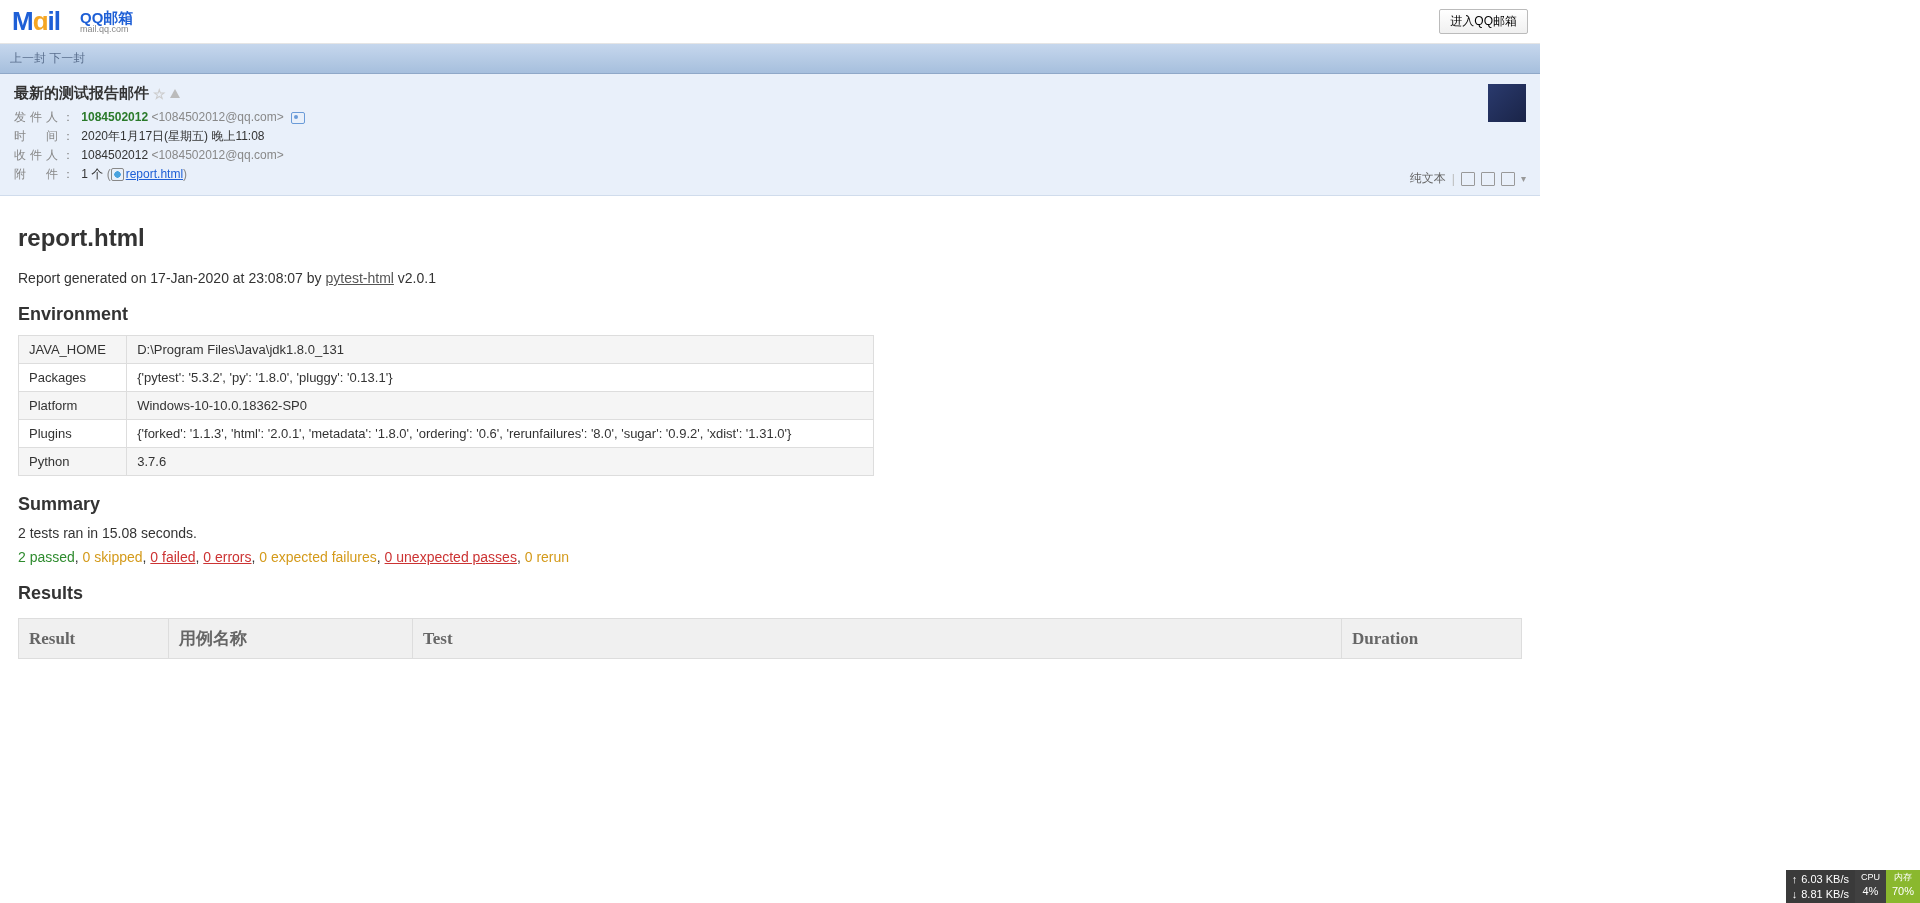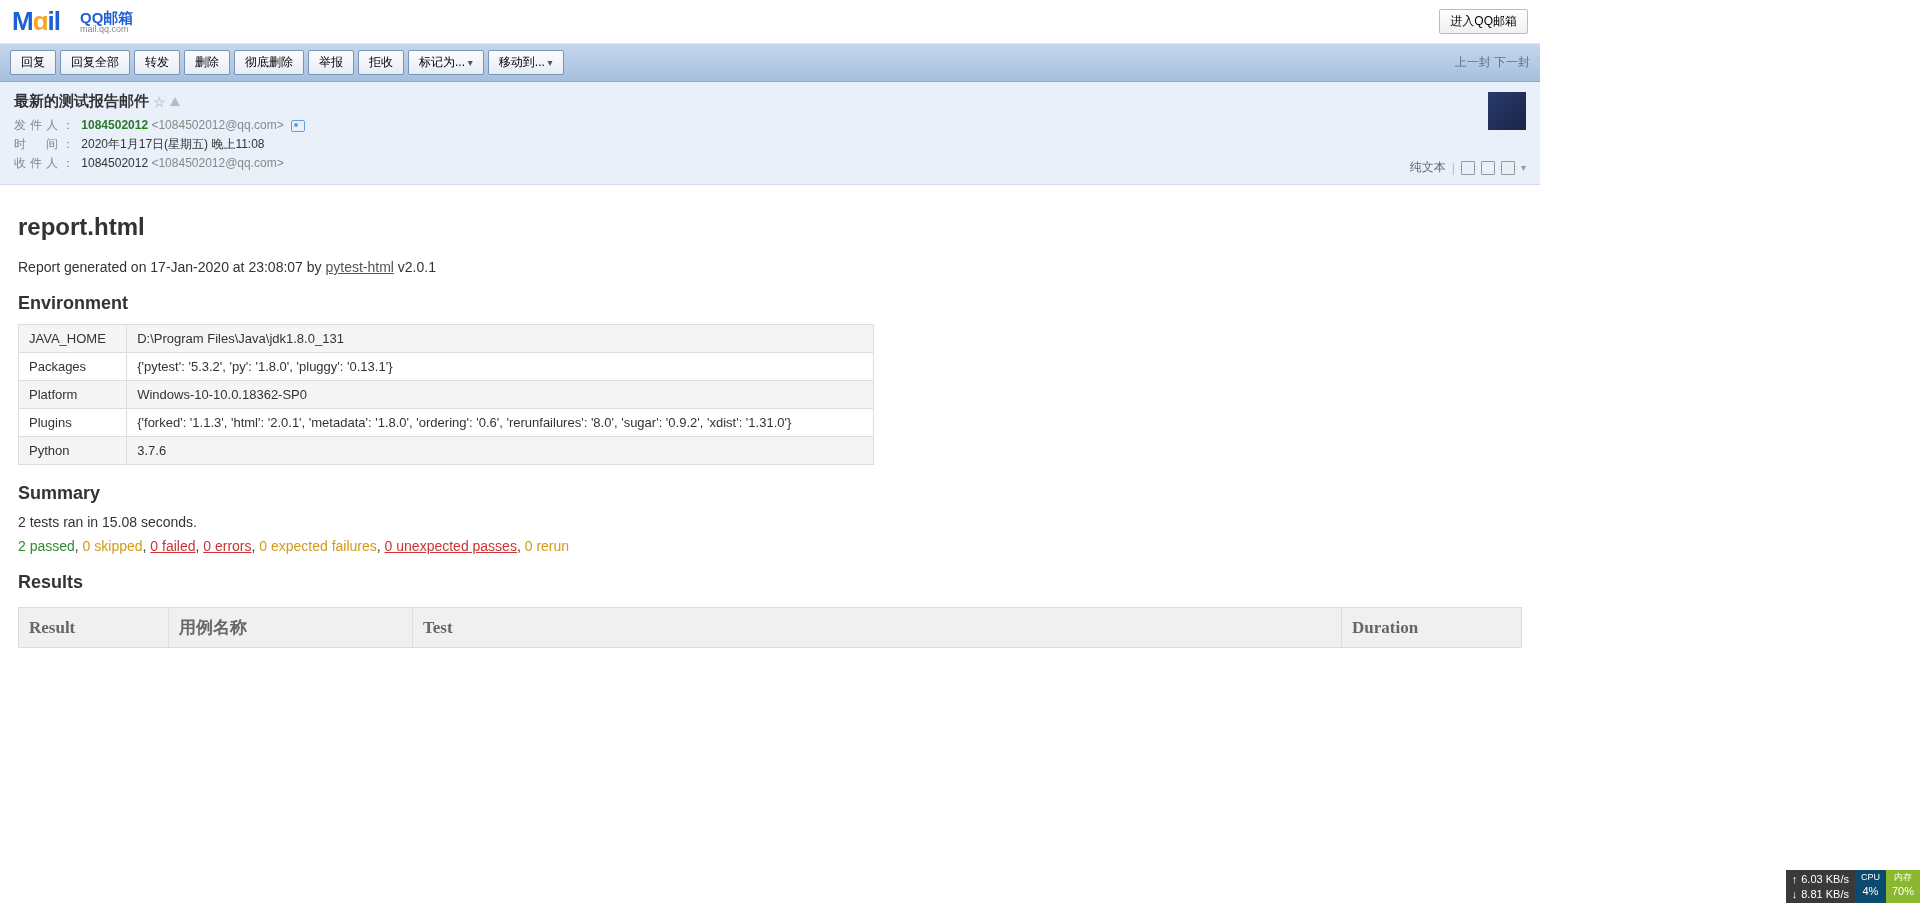--- a/index.html
+++ b/index.html
@@ -43,50 +43,39 @@
 .env-table{border-collapse:collapse;width:856px;margin:8px 0;font-family:Arial,sans-serif;font-size:13px;}
 .env-table td{border:1px solid #ddd;padding:6px 10px;}
 .env-table tr:nth-child(odd){background:#f5f5f5;}
 .env-table tr:nth-child(even){background:#fff;}
 .passed{color:#2e8b2e;} .skipped,.expected,.rerun{color:#d49a1a;} .failed,.errors,.unexpected{color:#cc3333;text-decoration:underline;}
 .results-table{border-collapse:collapse;width:100%;margin-top:14px;font-family:Liberation Serif, serif;font-size:17px;}
 .results-table th{border:1px solid #ddd;background:#f0f0f0;padding:8px 10px;text-align:left;color:#666;font-weight:bold;}
 .perf{position:fixed;right:0;bottom:0;display:flex;font-size:11px;color:#fff;}
 .perf .net{background:#3a3a3a;padding:2px 6px;line-height:1.3;}
 .perf .net .row{display:flex;align-items:center;gap:4px;}
-.perf .cpu{background:#0c4a6e;padding:2px 6px;text-align:center;line-height:1.3;}
+.perf .cpu{background:#404040;padding:2px 6px;text-align:center;line-height:1.3;}
 .perf .mem{background:#8ab82e;padding:2px 6px;text-align:center;line-height:1.3;}
 .perf .tiny{font-size:9px;}
 </style>
 </head>
 <body>
 
 <div class="header">
   <div class="logo">
     <span class="logo-m"><span class="b">M</span><span class="o">ɑ</span><span class="i">i</span><span class="l">l</span></span>
     <span class="logo-txt">
       <div class="cn">QQ邮箱</div>
       <div class="en">mail.qq.com</div>
     </span>
   </div>
   <button class="enter-btn">进入QQ邮箱</button>
 </div>
 
 <div class="toolbar">
-  <div class="tb-left">
-    <button class="tb-btn">回复</button>
-    <button class="tb-btn">回复全部</button>
-    <button class="tb-btn">转发</button>
-    <button class="tb-btn">删除</button>
-    <button class="tb-btn">彻底删除</button>
-    <button class="tb-btn">举报</button>
-    <button class="tb-btn">拒收</button>
-    <button class="tb-btn dd">标记为...</button>
-    <button class="tb-btn dd">移动到...</button>
-  </div>
   <div class="tb-right">
     <span>上一封</span>
     <span>下一封</span>
   </div>
 </div>
 
 <div class="meta">
   <div class="avatar"></div>
   <div class="subject">
     <span>最新的测试报告邮件</span>
@@ -100,20 +89,25 @@
     <span class="contact-icon"></span>
   </div>
   <div class="meta-row">
     <span class="lbl">时　间：</span>
     <span class="val">2020年1月17日(星期五) 晚上11:08</span>
   </div>
   <div class="meta-row">
     <span class="lbl">收件人：</span>
     <span class="val">1084502012</span>
     <span class="addr">&lt;1084502012@qq.com&gt;</span>
+  </div>
+  <div class="meta-row">
+    <span class="lbl">附　件：</span>
+    <span class="val">1 个</span>
+    (<span class="ie-icon"></span><span class="attach-link">report.html</span>)
   </div>
   <div class="meta-actions">
     <span>纯文本</span>
     <span class="sep">|</span>
     <span class="ico"></span>
     <span class="ico"></span>
     <span class="ico"></span>
     <span class="chev">▾</span>
   </div>
 </div>

